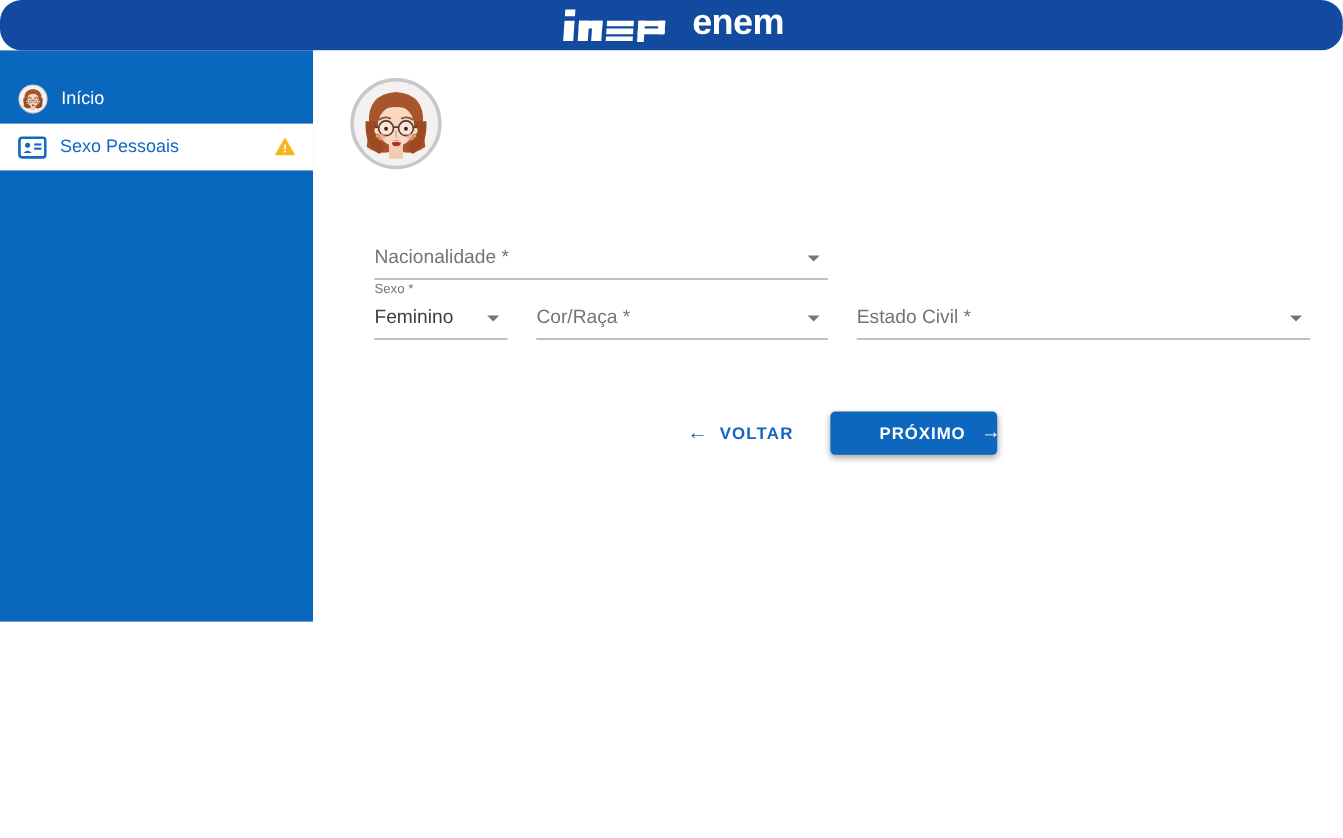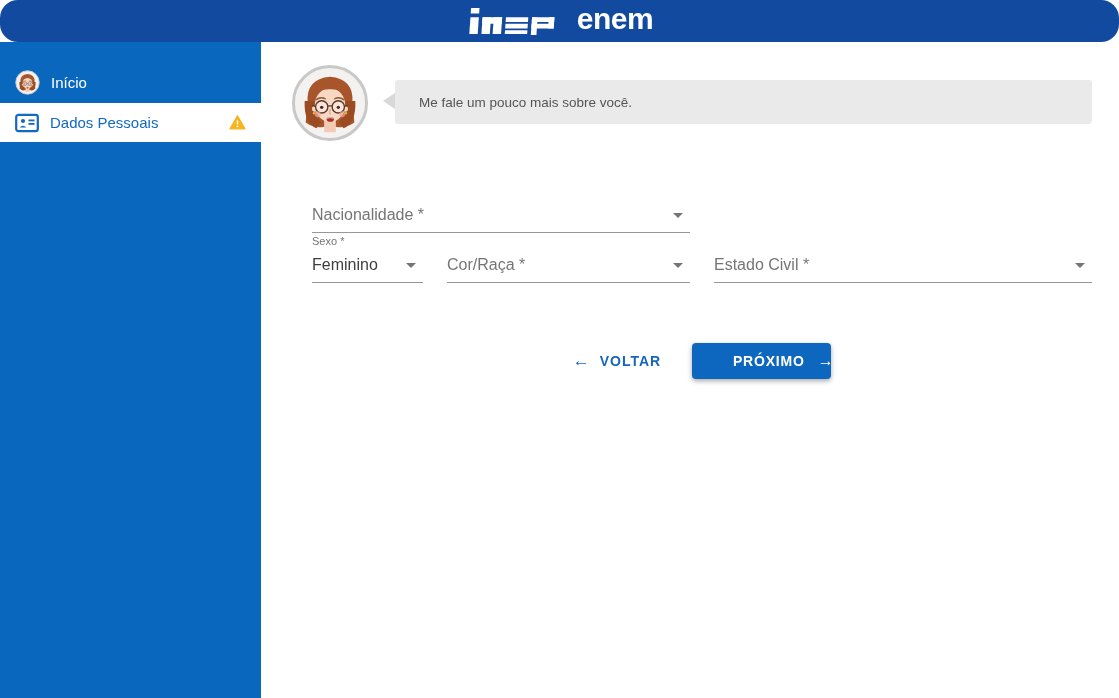--- a/index.html
+++ b/index.html
@@ -6,21 +6,21 @@
   html,body { width:1119px; height:698px; overflow:hidden; background:#fff;
               font-family:"Liberation Sans", sans-serif; }
 
   
   .header { position:absolute; top:0; left:0; width:1119px; height:42px;
             background:#114A9E; display:flex; align-items:center; justify-content:center; gap:13px;border-radius:18px; }
   .inep-svg { width:98px; height:28px; display:block; transform:skewX(-4deg); }
   .enem-text { color:#fff; font-size:30px; font-weight:bold; letter-spacing:-0.5px; line-height:1; padding-bottom:4px; }
 
   
-  .sidebar { position:absolute; top:42px; left:0; width:261px; height:656px; background:#0A67BE; }
+  .sidebar { position:absolute; top:42px; left:0; width:261px; height:476px; background:#0A67BE; }
   .nav-item { display:flex; align-items:center; padding:0 15px; gap:11px;
               color:#fff; font-size:15px; cursor:pointer; }
   .nav-inicio { margin-top:19px; height:42px; }
   .nav-active { background:#fff; color:#1268C3; height:39px; }
   .mini-avatar { width:25px; height:25px; flex:0 0 auto; }
   .mini-avatar svg { width:25px; height:25px; display:block; }
   .card-icon { width:24px; height:20px; flex:0 0 auto; display:flex; align-items:center; }
   .warn-icon { margin-left:auto; width:17px; height:15px; }
 
   
@@ -138,42 +138,38 @@
   <div class="nav-item nav-active">
     <span class="card-icon">
       <svg viewBox="0 0 24 20" width="24" height="20">
         <rect x="1.2" y="1.8" width="21.6" height="16.4" rx="2.2" fill="#FFFFFF" stroke="#1268C3" stroke-width="2.2"></rect>
         <circle cx="8" cy="8" r="2.1" fill="#1268C3"></circle>
         <path d="M4.6,14.5 Q8,10.8 11.4,14.5 Z" fill="#1268C3"></path>
         <rect x="13.5" y="6.5" width="6" height="1.8" fill="#1268C3"></rect>
         <rect x="13.5" y="10" width="6" height="1.8" fill="#1268C3"></rect>
       </svg>
     </span>
-    <span>Dados Pessoais</span>
+    <span>Sexo Pessoais</span>
     <span class="warn-icon">
       <svg viewBox="0 0 20 18" width="17" height="15">
         <path d="M10,1 L19,16.5 L1,16.5 Z" fill="#F6B51E" stroke="#F6B51E" stroke-width="1.5" stroke-linejoin="round"></path>
         <rect x="9.1" y="6.2" width="1.8" height="5.2" rx="0.9" fill="#FFFFFF"></rect>
         <circle cx="10" cy="13.6" r="1.1" fill="#FFFFFF"></circle>
       </svg>
     </span>
   </div>
 </aside>
 
 <main class="main">
 
   <div class="assistant-row">
     <div class="big-avatar">
       <svg viewBox="0 0 80 80">
           <use href="#avatar-art"></use>
         </svg>
-    </div>
-    <div class="bubble">
-      <span class="bubble-tail"></span>
-      <span>Me fale um pouco mais sobre você.</span>
     </div>
   </div>
 
   <div class="form">
     <div class="frow frow2">
       <div class="field f-nac">
         <span class="fplaceholder">Nacionalidade *</span>
         <span class="dd-arrow"></span>
       </div>
     </div>

